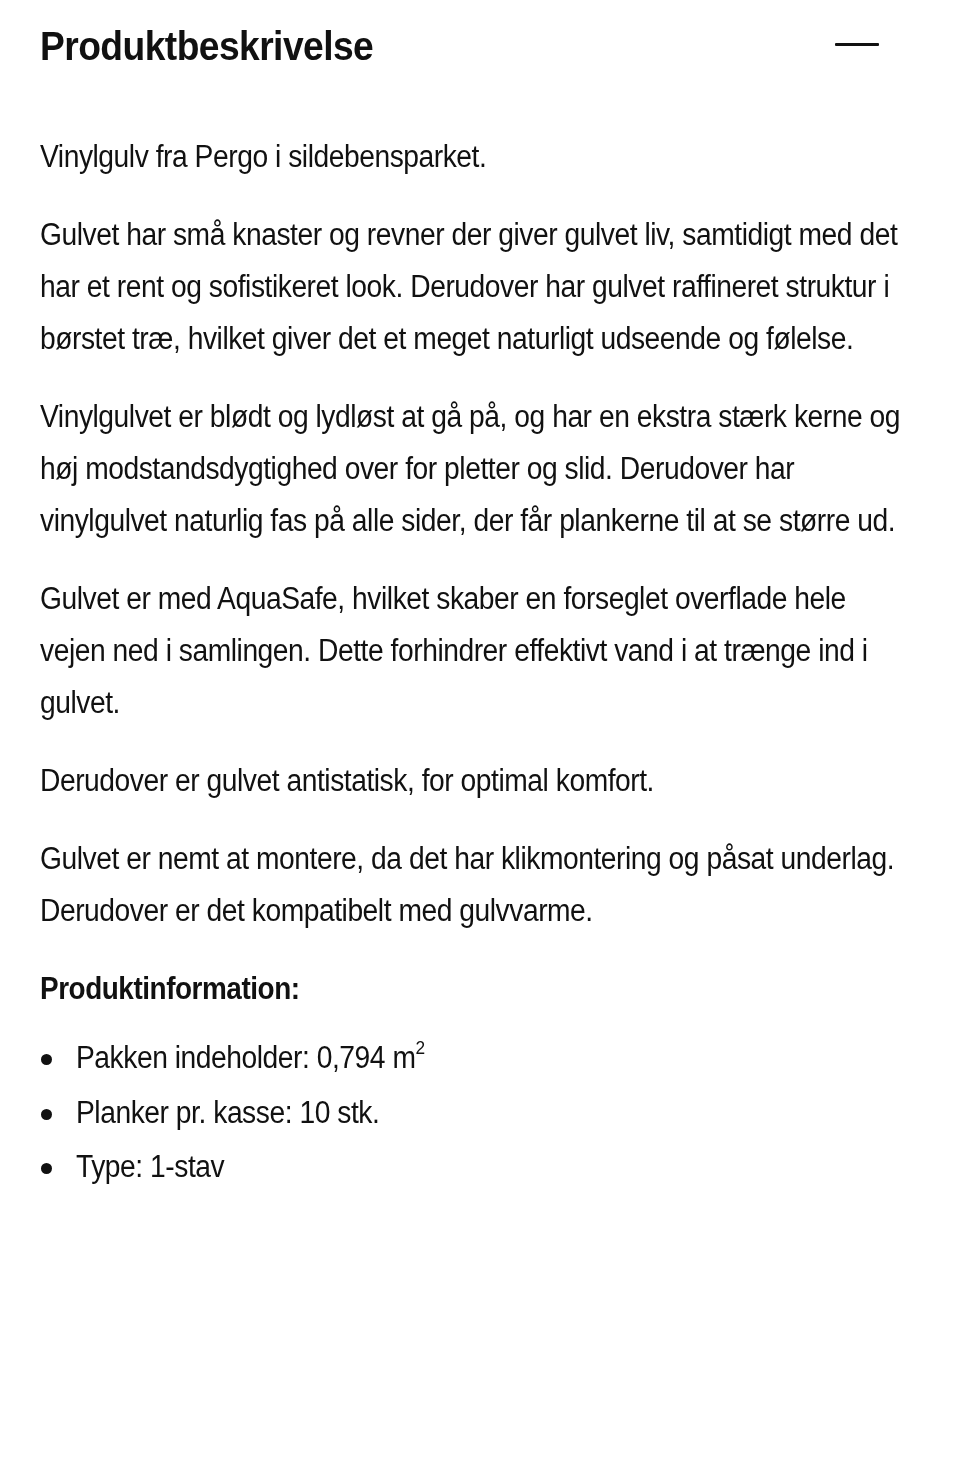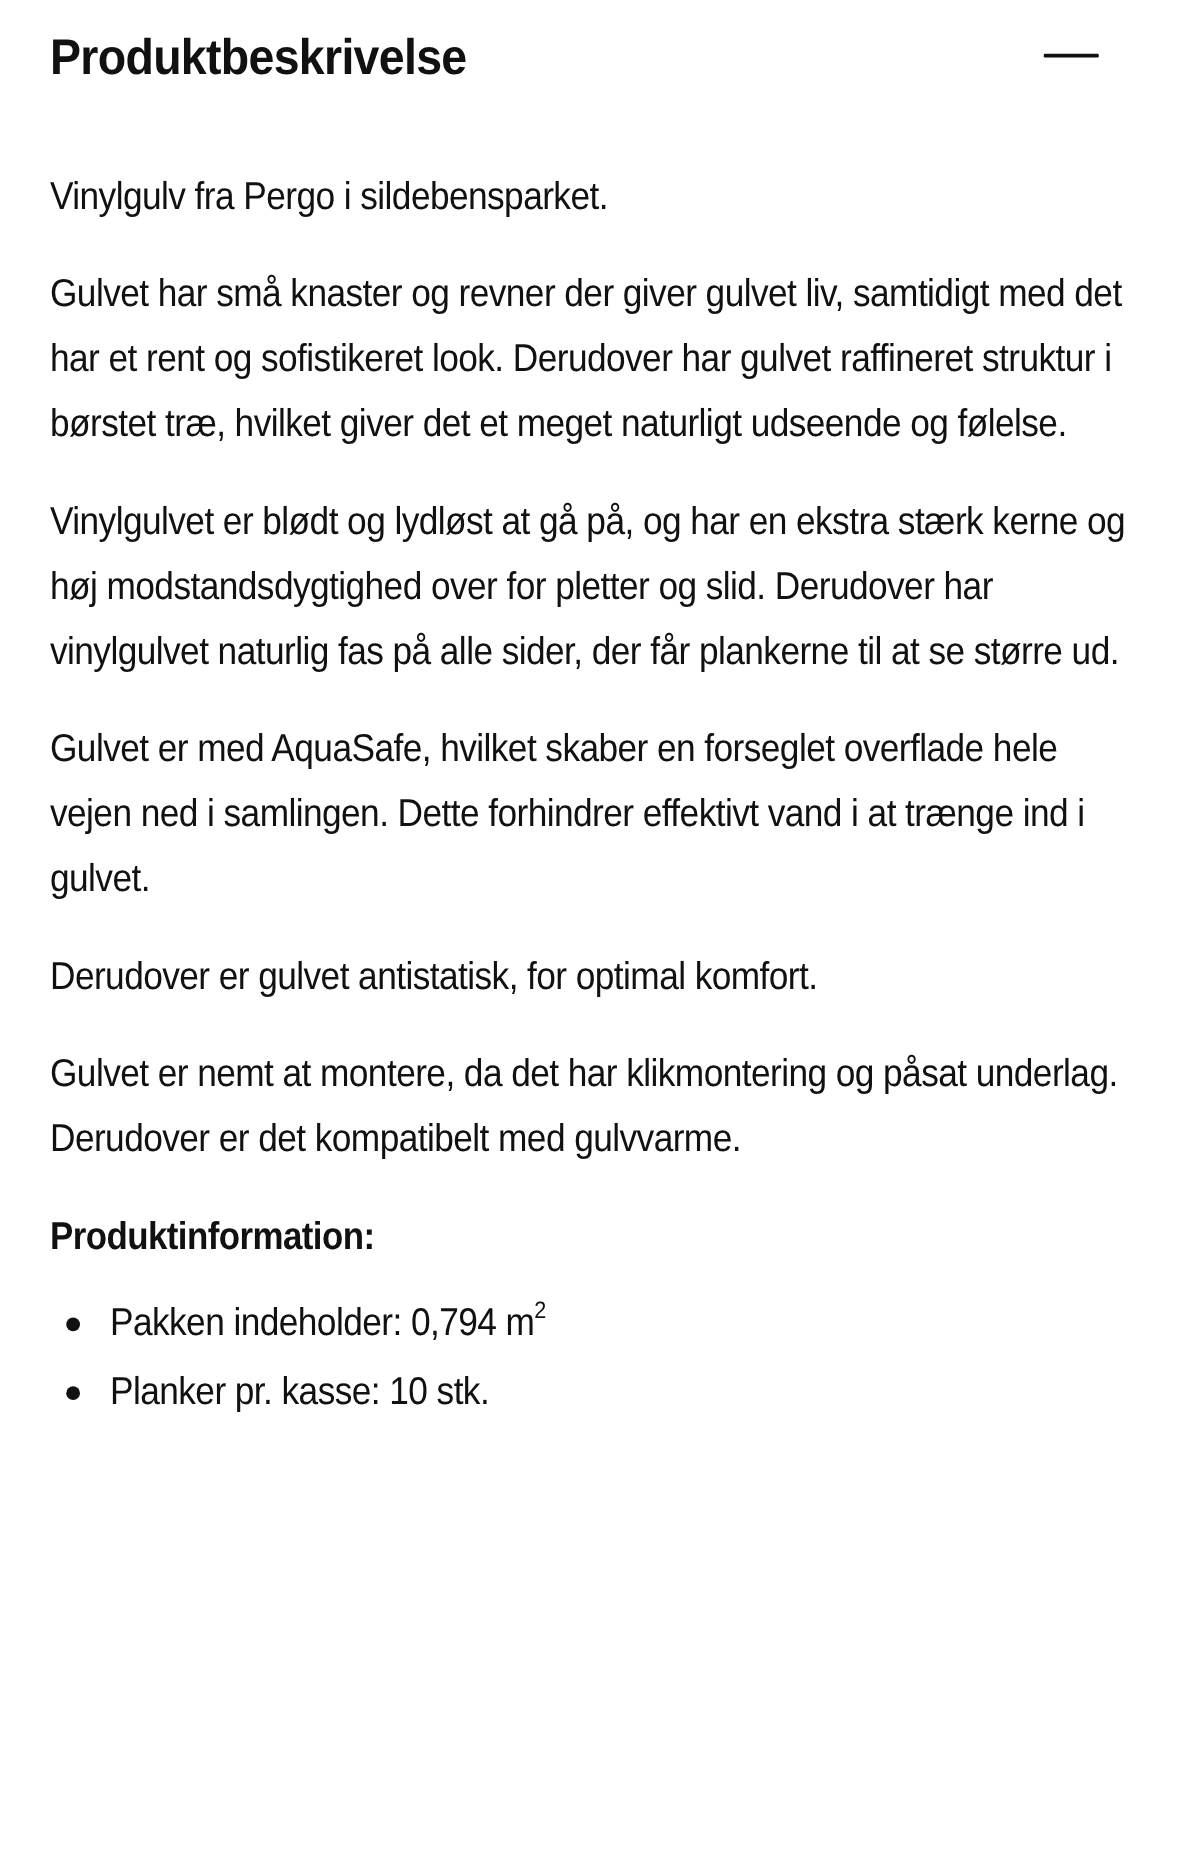--- a/index.html
+++ b/index.html
@@ -75,21 +75,21 @@
     font-size: 31px;
     font-weight: bold;
     line-height: 52px;
     letter-spacing: -0.5px;
     transform: scaleX(0.9);
     transform-origin: left top;
     white-space: nowrap;
   }
   .info-list {
     list-style: none;
-    margin: 12px;
+    margin: 0;
     padding: 0;
   }
   .info-list li {
     position: relative;
     padding-left: 36px;
     font-size: 31px;
     line-height: 54.5px;
     letter-spacing: -0.5px;
     white-space: nowrap;
   }
@@ -136,15 +136,19 @@
 
     <ul class="info-list">
       <li>
         <span class="bullet"></span>
         <span class="txt"><span>Pakken indeholder: 0,794 m</span><sup>2</sup></span>
       </li>
       <li>
         <span class="bullet"></span>
         <span class="txt"><span>Planker pr. kasse: 10 stk.</span></span>
       </li>
+      <li>
+        <span class="bullet"></span>
+        <span class="txt"><span>Type: 1-stav</span></span>
+      </li>
     </ul>
   </div>
 </div>
 
 </body></html>

